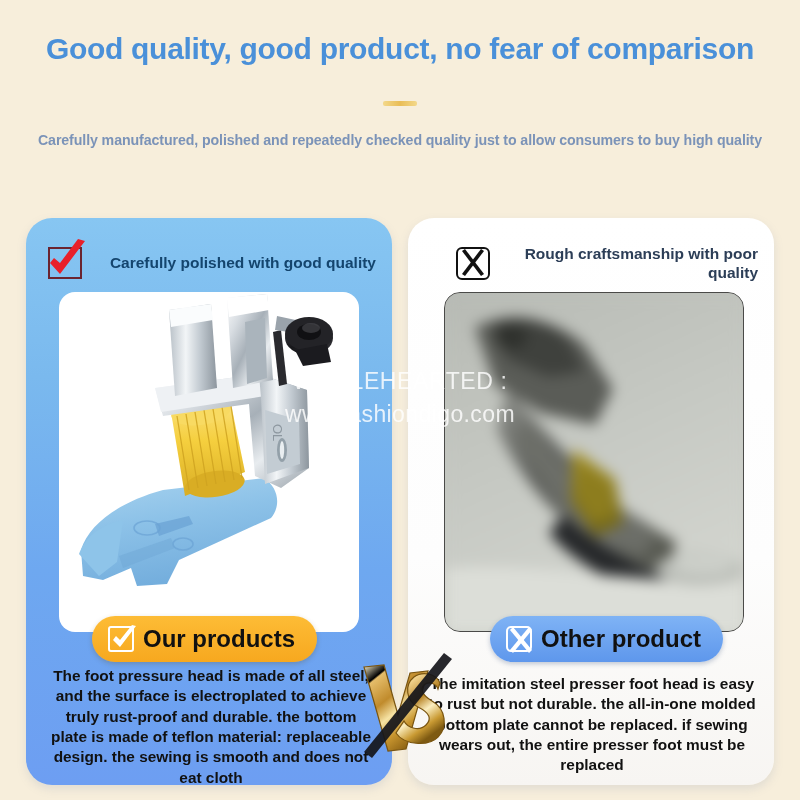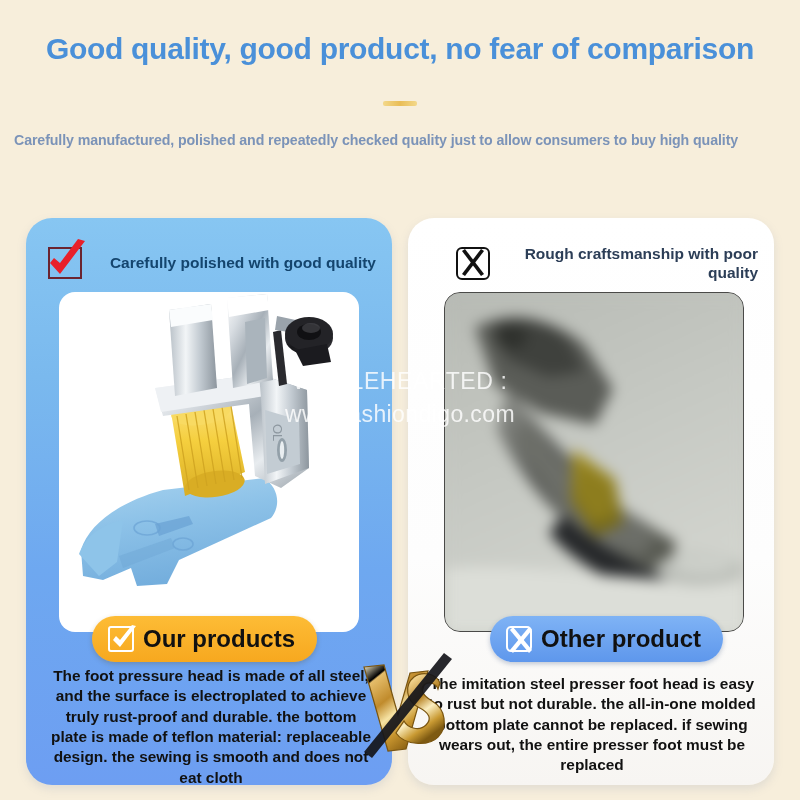--- a/index.html
+++ b/index.html
@@ -40,21 +40,21 @@
     border-radius: 2px;
     margin: 34px auto 0 auto;
   }
 
   .subtitle {
     margin-top: 26px;
     font-size: 14.2px;
     font-weight: bold;
     color: #7b93b8;
     letter-spacing: -0.1px;
-    text-align: left;
+    text-align: center;
     padding: 0 14px;
   }
 
   
   .compare-area {
     position: absolute;
     left: 0;
     top: 218px;
     width: 640px;
     height: 570px;

